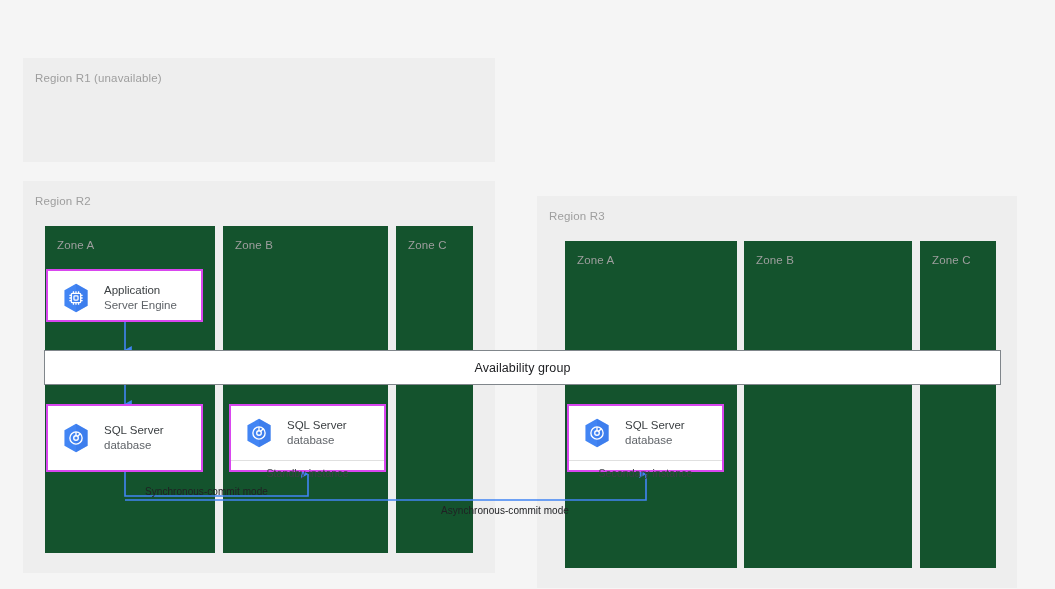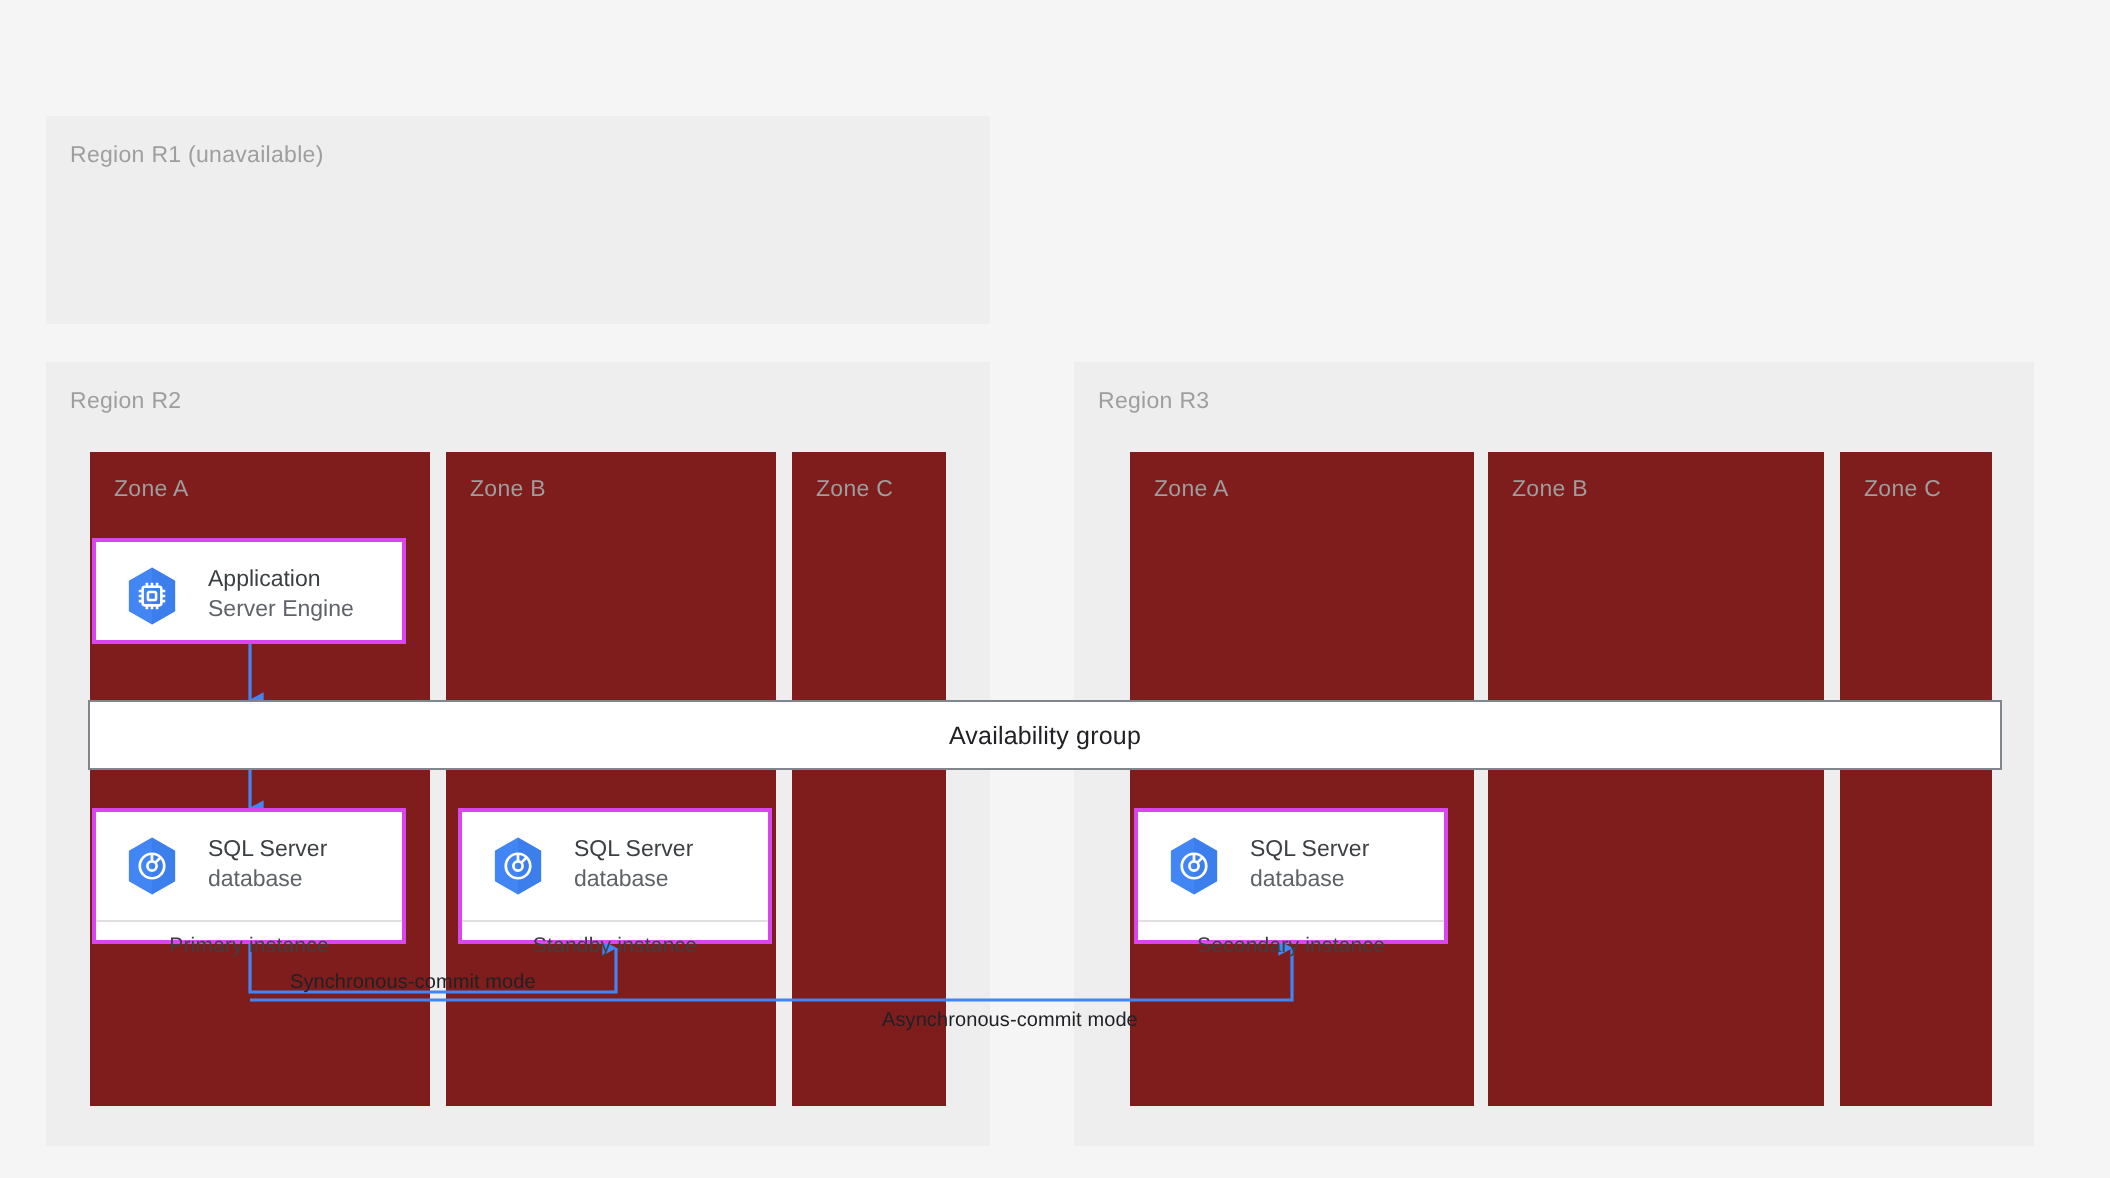--- a/index.html
+++ b/index.html
@@ -16,21 +16,21 @@
   .brand { position: absolute; left: 12px; top: 11px; display: flex; align-items: center; gap: 10px; }
   .brand-logo { width: 26px; height: 26px; display: block; }
   .brand-text { font-size: 17px; color: #5f6368; letter-spacing: .1px; }
 
   
   .region { position: absolute; background: #eeeeee; }
   .region-label {
     position: absolute; left: 12px; top: 14px;
     font-size: 11.5px; color: #9e9e9e; letter-spacing: .15px;
   }
-  .zone { position: absolute; background: #7f1d1d; }
+  .zone { position: absolute; background: #14532d; }
   .zone-label {
     position: absolute; left: 12px; top: 13px;
     font-size: 11.5px; color: #9e9e9e; letter-spacing: .15px;
   }
 
   
   .card {
     position: absolute; background: #ffffff; border: 2px solid #d946ef;
     display: flex; flex-direction: column;
   }
@@ -74,21 +74,21 @@
       <span class="zone-label">Zone A</span>
     </div>
     <div class="zone" style="left:200px; top:45px; width:165px; height:327px;">
       <span class="zone-label">Zone B</span>
     </div>
     <div class="zone" style="left:373px; top:45px; width:77px; height:327px;">
       <span class="zone-label">Zone C</span>
     </div>
   </div>
 
-  <div class="region" style="left:537px; top:181px; width:480px; height:392px;text-decoration:underline;">
+  <div class="region" style="left:537px; top:196px; width:480px; height:392px;text-decoration:underline;">
     <span class="region-label">Region R3</span>
     <div class="zone" style="left:28px; top:45px; width:172px; height:327px;">
       <span class="zone-label">Zone A</span>
     </div>
     <div class="zone" style="left:207px; top:45px; width:168px; height:327px;">
       <span class="zone-label">Zone B</span>
     </div>
     <div class="zone" style="left:383px; top:45px; width:76px; height:327px;">
       <span class="zone-label">Zone C</span>
     </div>
@@ -145,21 +145,20 @@
             <circle cx="20" cy="20" r="2.7"></circle>
             <path d="M20 12.8 L20 17.3 M25.1 14.9 L22 18"></path>
           </g>
         </svg>
       </span>
       <span class="card-txt">
         <span class="card-title">SQL Server</span>
         <span class="card-sub">database</span>
       </span>
     </div>
-    <div class="card-foot">Primary instance</div>
   </div>
 
   <div class="card" style="left:229px; top:404px; width:157px; height:68px;">
     <div class="card-main">
       <span class="card-ico">
         <svg viewBox="0 0 40 40" width="34" height="34" xmlns="http://www.w3.org/2000/svg">
           <path d="M20 3.2 L33.6 11 L33.6 29 L20 36.8 L6.4 29 L6.4 11 Z" fill="#4285f4"></path>
           <path d="M20 3.2 L33.6 11 L33.6 29 L20 36.8 Z" fill="#3b78e7" opacity=".55"></path>
           <g fill="none" stroke="#ffffff" stroke-width="1.6">
             <circle cx="20" cy="20" r="7.2"></circle>

